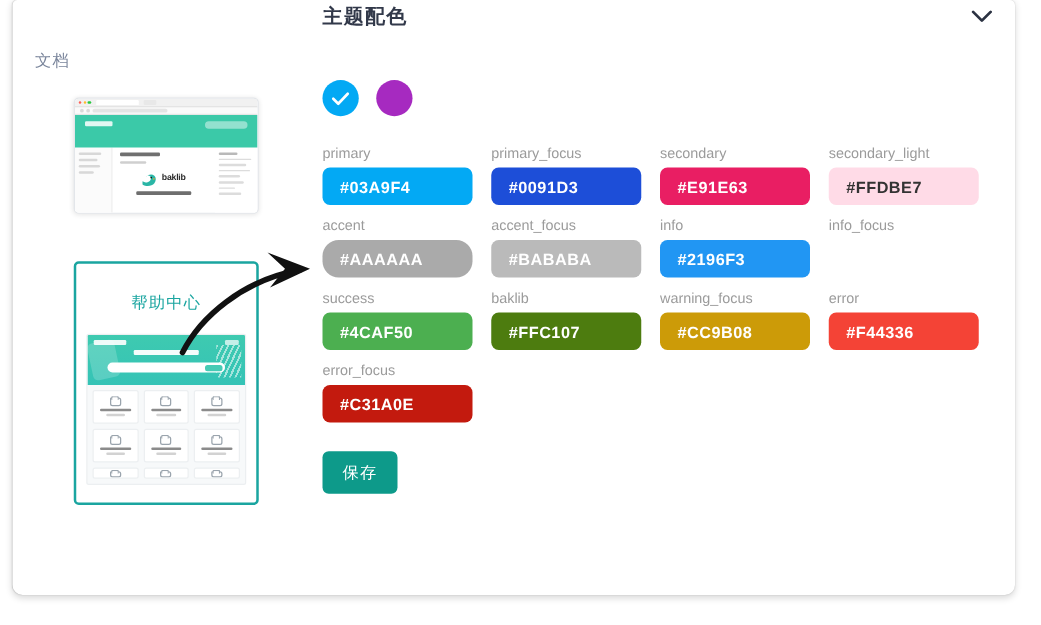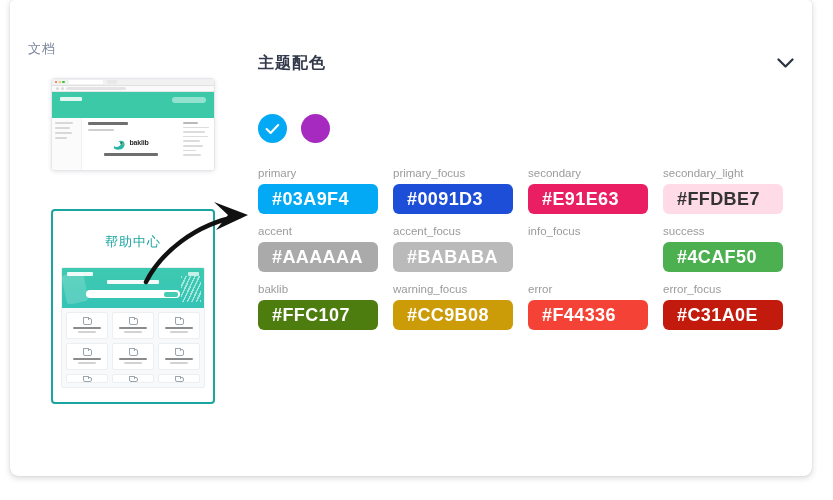--- a/index.html
+++ b/index.html
@@ -24,21 +24,21 @@
     width: 210px; height: 420px;
   }
   .tpl-label {
     text-align: left;
     font-size: 13px;
     color: #7b869c;
     letter-spacing: 1px;
     margin-bottom: 20px;
   }
   .tpl-card {
-    width: 164px; margin: 0 auto;
+    width: 148px; margin: 0 auto;
     border-radius: 4px;
     background: #fff;
     overflow: hidden;
   }
   .tpl-card.plain {
     border: 1px solid #e3e6ea;
     box-shadow: 0 1px 4px rgba(0,0,0,0.10);
     height: 93px;
   }
   .tpl-card.selected {
@@ -90,38 +90,38 @@
   .hc-grid { padding:4px; display:grid; grid-template-columns:repeat(3,1fr); gap:4px; }
   .hc-cell { background:#fff; border:1px solid #eceff1; border-radius:2px; height:27px; display:flex; flex-direction:column; align-items:center; justify-content:center; gap:2px;}
   .folder { width:9px; height:7px; background:#fff; border:1.2px solid #9aa4ad; border-radius:1px 2px 2px 2px; position:relative;}
   .folder::before { content:""; position:absolute; left:-0.1px; top:-2.4px; width:4px; height:2.2px; background:#fff; border:1.2px solid #9aa4ad; border-bottom:none; border-radius:1px 1px 0 0;}
   .cell-t { height:2px; width:72%; background:#8b8b8b; border-radius:1px;}
   .cell-s { height:1.6px; width:44%; background:#d2d2d2; border-radius:1px;}
   .hc-cell.cut { height:9px; overflow:hidden; justify-content:flex-start; padding-top:2px;}
 
   
   #main-col { position: absolute; left: 248px; top: 0; right: 14px; }
-  #main-head { display:flex; align-items:center; justify-content:space-between; padding-top:50px; }
+  #main-head { display:flex; align-items:center; justify-content:space-between; }
   #page-title { font-size:16px; font-weight:bold; color:#32394a; letter-spacing:1px; }
   #chev { width:26px; height:26px; display:flex; align-items:center; justify-content:center; cursor:pointer; }
 
   #theme-circles { display:flex; gap:14px; margin-top:38px; }
   .circle { width:29px; height:29px; border-radius:50%; display:flex; align-items:center; justify-content:center; cursor:pointer; }
 
   #swatch-grid {
     display:grid; grid-template-columns: repeat(4, 120px);
     column-gap: 15px; row-gap: 11px;
     margin-top: 24px;
   }
   .sw-label { font-size:11.5px; color:#9b9b9b; margin-bottom:5px; white-space:nowrap; }
   .sw-box {
     height:30px; border-radius:6px;
     display:flex; align-items:center;
     padding-left:14px;
-    font-size:18px; font-weight:bold; letter-spacing:.4px;
+    font-size:13px; font-weight:bold; letter-spacing:.4px;
     cursor:pointer;
   }
   #save-btn {
     margin-top:23px;
     background:#0d9a8a; color:#fff;
     border:none; border-radius:5px;
     padding:8px 16px; font-size:13px;
     font-family:"Liberation Sans", sans-serif;
     cursor:pointer; letter-spacing:1px;
   }
@@ -288,27 +288,31 @@
         <div>
           <div class="sw-label">secondary</div>
           <div class="sw-box" style="background: rgb(233, 30, 99); color: rgb(255, 255, 255);">#E91E63</div>
         </div>
         <div>
           <div class="sw-label">secondary_light</div>
           <div class="sw-box" style="background: rgb(255, 219, 231); color: rgb(51, 51, 51);">#FFDBE7</div>
         </div>
         <div>
           <div class="sw-label">accent</div>
-          <div class="sw-box" style="background: rgb(170, 170, 170); color: rgb(255, 255, 255);">#AAAAAA</div>
+          <div class="sw-box" style="background: rgb(170, 170, 170); color: rgb(255, 255, 255); border-radius: 13px;">#AAAAAA</div>
         </div>
         <div>
           <div class="sw-label">accent_focus</div>
           <div class="sw-box" style="background: rgb(186, 186, 186); color: rgb(255, 255, 255);">#BABABA</div>
         </div>
         <div>
+          <div class="sw-label">info</div>
+          <div class="sw-box" style="background: rgb(33, 150, 243); color: rgb(255, 255, 255);">#2196F3</div>
+        </div>
+        <div>
           <div class="sw-label">info_focus</div>
         </div>
         <div>
           <div class="sw-label">success</div>
           <div class="sw-box" style="background: rgb(76, 175, 80); color: rgb(255, 255, 255);">#4CAF50</div>
         </div>
         <div>
           <div class="sw-label">baklib</div>
           <div class="sw-box" style="background: #4d7c0f; color: rgb(255, 255, 255);">#FFC107</div>
         </div>
@@ -319,14 +323,15 @@
         <div>
           <div class="sw-label">error</div>
           <div class="sw-box" style="background: rgb(244, 67, 54); color: rgb(255, 255, 255);">#F44336</div>
         </div>
         <div>
           <div class="sw-label">error_focus</div>
           <div class="sw-box" style="background: rgb(195, 26, 14); color: rgb(255, 255, 255);">#C31A0E</div>
         </div>
       </div>
 
+    <button id="save-btn">保存</button>
   </div>
 </div>
 
 </body></html>

